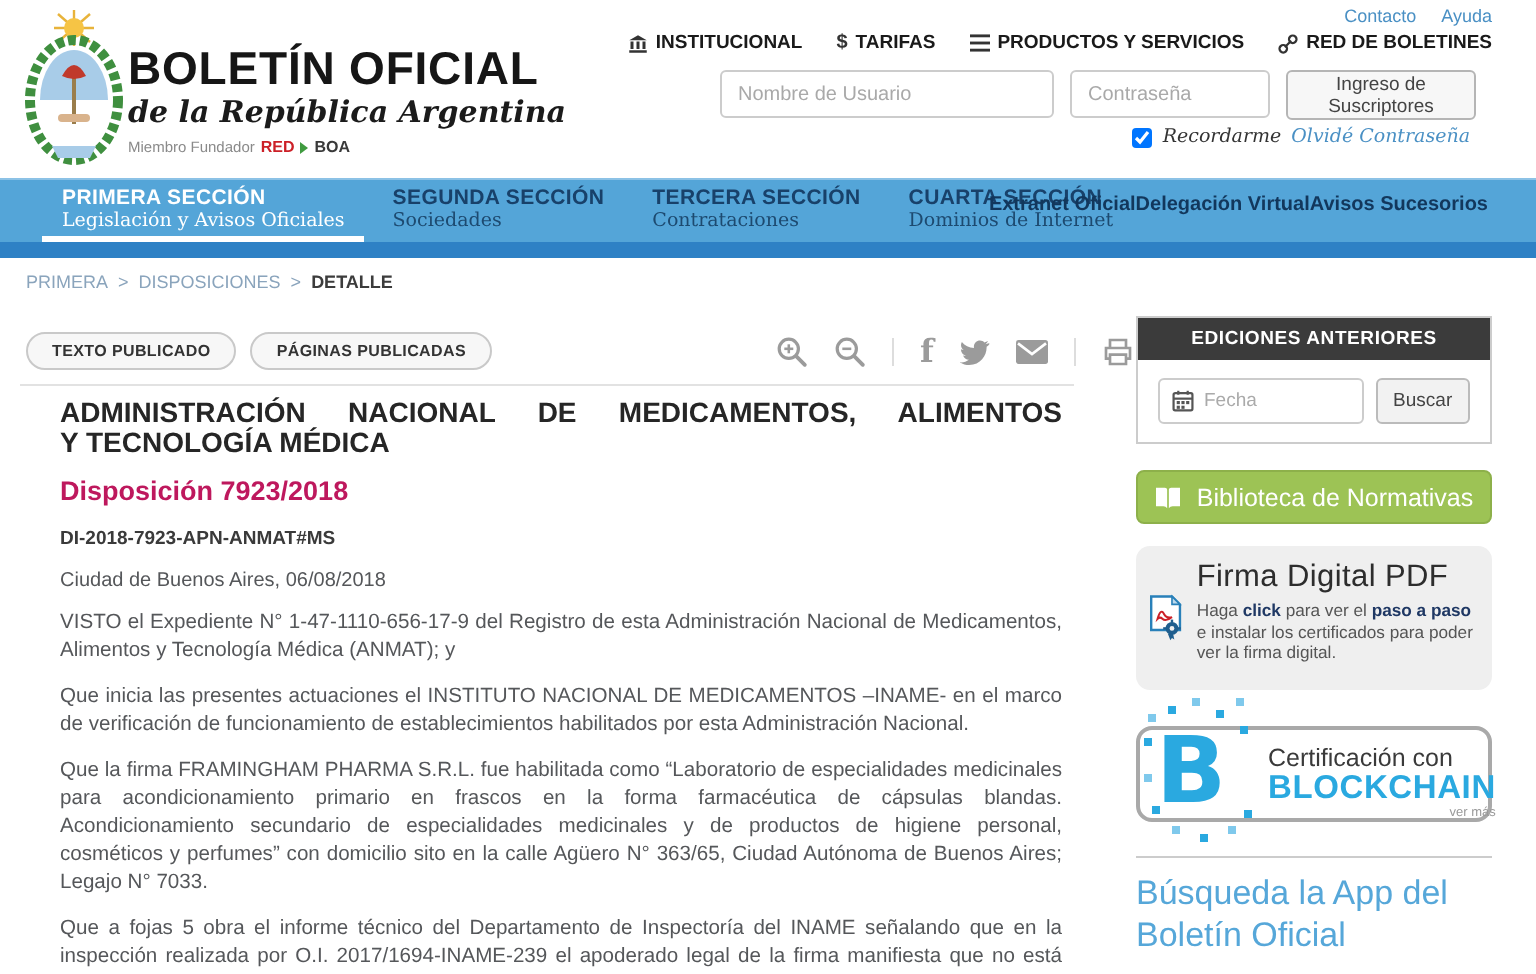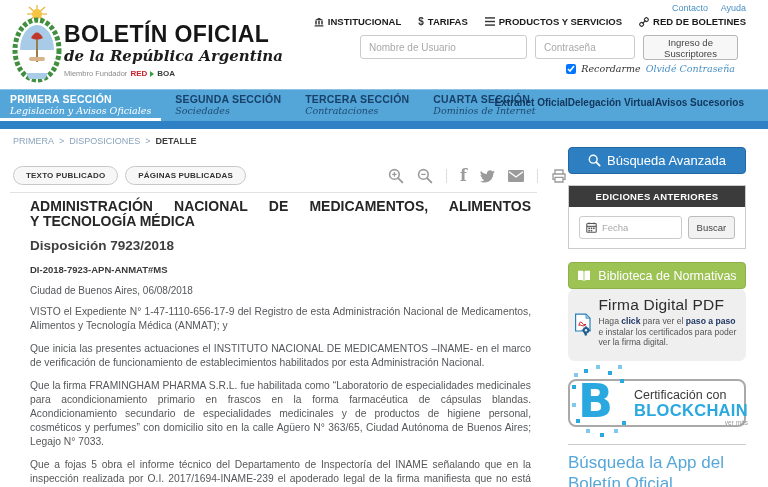--- a/index.html
+++ b/index.html
@@ -28,25 +28,25 @@
   .login-row input { height:24px; border:1px solid #ccc; border-radius:3px; padding:0 8px; font-size:10px; color:#444; font-family:inherit;}
   .login-row input::placeholder { color:#a9a9a9; }
   .inp-user { width:167px; } .inp-pass { width:100px; }
   .btn-login { height:25px; width:95px; background:#f7f7f7; border:1px solid #b5b5b5; border-radius:3px; font-size:9.5px; color:#444; cursor:pointer; font-family:inherit;}
   .remember-row { position:absolute; top:63px; right:33px; display:flex; align-items:center; gap:5px;
      font-family:"DejaVu Serif","Liberation Serif",serif; font-style:italic; font-size:9.5px; color:#333;}
   .remember-row input { width:10px; height:10px; }
   .remember-row a { color:#4a90c4; text-decoration:none; cursor:pointer;}
 
   
-  .sec-bar { position:absolute; left:0; top:89px; width:768px; height:32px; background:#54a5d8; border-top:1px solid #8cc2e6; display:flex; padding-left:0;}
+  .sec-bar { position:absolute; left:0; top:89px; width:768px; height:32px; background:#54a5d8; border-top:1px solid #8cc2e6; display:flex; padding-left:21px;}
   .sec-strip { position:absolute; left:0; top:121px; width:768px; height:8px; background:#2e81c5; }
   .tab { position:relative; padding:3px 10px 0 10px; margin-right:4px; cursor:pointer; }
   .tab .t { font-size:10.5px; font-weight:bold; color:#18416a; letter-spacing:.2px;}
-  .tab .s { font-family:"DejaVu Serif","Liberation Serif",serif; font-style:italic; font-size:9.5px; color:#1d4a70; margin-top:0px;}
+  .tab .s { font-family:"DejaVu Serif","Liberation Serif",serif; font-size:9.5px; color:#1d4a70; margin-top:0px;}
   .tab.active .t, .tab.active .s { color:#fff; }
   .tab.active::after { content:""; position:absolute; left:0; right:0; bottom:0; height:3px; background:#fff; }
   .sec-links { position:absolute; right:24px; top:97px; display:flex; }
   .sec-links .lnk { font-size:10px; font-weight:bold; color:#12375c; cursor:pointer; }
 
   
   .crumbs { position:absolute; left:13px; top:136px; font-size:9px; color:#8aa4bc; display:flex; gap:5px; align-items:center;}
   .crumbs .c { cursor:pointer; }
   .crumbs .last { color:#3c3c3c; font-weight:bold; cursor:default;}
 
@@ -55,38 +55,38 @@
   .pill { border:1px solid #c9c9c9; background:#f7f7f7; border-radius:11px; padding:4px 12px; font-size:8px; font-weight:bold; color:#333; letter-spacing:.2px; cursor:pointer;}
   .doc-icons { position:absolute; left:388px; top:168px; display:flex; gap:13px; align-items:center; }
   .doc-icons .ic { cursor:pointer; display:flex; align-items:center;}
   .doc-icons .sep { width:1px; height:14px; background:#ddd; }
   .fb-glyph { font-family:"DejaVu Serif","Liberation Serif",serif; font-weight:bold; font-size:16px; color:#9b9b9b; line-height:14px;}
   .rule { position:absolute; left:10px; top:192px; width:527px; border-top:1px solid #e2e2e2; }
 
   .doc { position:absolute; left:30px; top:199px; width:501px; }
   .doc-title1 { font-size:14px; font-weight:bold; color:#262626; text-align:justify; text-align-last:justify; line-height:15px;}
   .doc-title2 { font-size:14px; font-weight:bold; color:#262626; line-height:15px; }
-  .doc-sub { font-size:13.5px; font-weight:bold; color:#404040; margin-top:9px; }
+  .doc-sub { font-size:13.5px; font-weight:bold; color:#be185d; margin-top:9px; }
   .doc-ref { font-size:9.5px; font-weight:bold; color:#3a3a3a; margin-top:11px; }
   .doc-date { font-size:10px; color:#55575a; margin-top:10px; }
   .doc p { font-size:10.3px; line-height:14px; color:#55575a; text-align:justify; margin-top:9px; }
 
   
   .side { position:absolute; left:568px; top:147px; width:178px; }
   .btn-adv { width:178px; height:27px; background:#2e7fc2; border:1px solid #2368a4; border-radius:4px; color:#fff; font-size:13px; display:flex; align-items:center; justify-content:center; gap:6px; cursor:pointer; font-family:inherit;}
   .panel-ed { margin-top:11px; border:1px solid #ccc; background:#fff; }
   .panel-ed .hd { background:#3b3b3b; color:#fff; font-size:9.5px; font-weight:bold; text-align:center; padding:5px 0; letter-spacing:.3px;}
   .panel-ed .bd { display:flex; gap:6px; padding:9px 10px; }
   .fecha-wrap { display:flex; align-items:center; gap:5px; border:1px solid #ccc; border-radius:3px; height:23px; padding:0 6px; width:104px; background:#fff;}
   .fecha-wrap input { border:none; outline:none; width:70px; font-size:9.5px; color:#444; font-family:inherit;}
   .fecha-wrap input::placeholder { color:#aaa; }
   .btn-buscar { width:48px; height:23px; background:#f2f2f2; border:1px solid #bbb; border-radius:3px; font-size:9.5px; color:#444; cursor:pointer; font-family:inherit;}
   .btn-lib { margin-top:13px; width:178px; height:27px; background:#9dc355; border:1px solid #8db04a; border-radius:4px; color:#fff; font-size:12.5px; display:flex; align-items:center; justify-content:center; gap:7px; cursor:pointer; font-family:inherit;text-align:center;}
 
-  .panel-firma { width:178px; background:#efefef; border-radius:7px; padding:7px 8px 7px 6px; display:flex; gap:6px; cursor:pointer;}
+  .panel-firma { margin-top:11px; width:178px; background:#efefef; border-radius:7px; padding:7px 8px 7px 6px; display:flex; gap:6px; cursor:pointer;}
   .firma-txt .ft { font-size:15.5px; color:#2d2d2d; letter-spacing:.2px; }
   .firma-txt .fd { font-size:8.6px; color:#555; line-height:10.5px; margin-top:2px;}
   .firma-txt .fd b { color:#1f3864; }
 
   .panel-bc { position:relative; margin-top:18px; width:178px; height:48px; border:2px solid #a9a9a9; border-radius:8px; background:#fff; cursor:pointer;}
   .bc-b { position:absolute; left:8px; top:-12px; font-size:46px; font-weight:800; color:#2aa9e0; line-height:64px; font-family:"DejaVu Sans",sans-serif;}
   .bc-px1 { position:absolute; left:4px; top:-8px; width:4px; height:4px; background:#7fc9ec;
     box-shadow: 10px -4px 0 #2aa9e0, 22px -8px 0 #7fc9ec, 34px -2px 0 #2aa9e0, 44px -8px 0 #7fc9ec,
                 -2px 12px 0 #2aa9e0, 46px 6px 0 #2aa9e0, -2px 30px 0 #7fc9ec, 2px 46px 0 #2aa9e0,
                 12px 56px 0 #7fc9ec, 26px 60px 0 #2aa9e0, 40px 56px 0 #7fc9ec, 48px 48px 0 #2aa9e0;}
@@ -265,27 +265,20 @@
     <div class="doc-date">Ciudad de Buenos Aires, 06/08/2018</div>
     <p>VISTO el Expediente N° 1-47-1110-656-17-9 del Registro de esta Administración Nacional de Medicamentos, Alimentos y Tecnología Médica (ANMAT); y</p>
     <p>Que inicia las presentes actuaciones el INSTITUTO NACIONAL DE MEDICAMENTOS –INAME- en el marco de verificación de funcionamiento de establecimientos habilitados por esta Administración Nacional.</p>
     <p>Que la firma FRAMINGHAM PHARMA S.R.L. fue habilitada como “Laboratorio de especialidades medicinales para acondicionamiento primario en frascos en la forma farmacéutica de cápsulas blandas. Acondicionamiento secundario de especialidades medicinales y de productos de higiene personal, cosméticos y perfumes” con domicilio sito en la calle Agüero N° 363/65, Ciudad Autónoma de Buenos Aires; Legajo N° 7033.</p>
     <p>Que a fojas 5 obra el informe técnico del Departamento de Inspectoría del INAME señalando que en la inspección realizada por O.I. 2017/1694-INAME-239 el apoderado legal de la firma manifiesta que no está realizando ninguna actividad de especialidades medicinales, que no tiene fecha de restablecimiento, prestando conformidad a la baja de la habilitación otorgada.</p>
 
   </div>
 
   <div class="side">
 
-    <button class="btn-adv">
-      <svg width="13" height="13" viewBox="0 0 20 20">
-          <circle cx="8" cy="8" r="6" fill="none" stroke="#fff" stroke-width="2.2"></circle>
-          <line x1="12.6" y1="12.6" x2="18" y2="18" stroke="#fff" stroke-width="2.6" stroke-linecap="round"></line>
-        </svg>
-      <span>Búsqueda Avanzada</span>
-    </button>
 
     <div class="panel-ed">
       <div class="hd">EDICIONES ANTERIORES</div>
       <div class="bd">
         <div class="fecha-wrap">
           <svg width="11" height="11" viewBox="0 0 14 14">
               <rect x="1" y="2" width="12" height="11" rx="1" fill="none" stroke="#555" stroke-width="1.4"></rect>
               <line x1="1" y1="5.5" x2="13" y2="5.5" stroke="#555" stroke-width="1.4"></line>
               <line x1="4" y1="0.5" x2="4" y2="3" stroke="#555" stroke-width="1.4"></line>
               <line x1="10" y1="0.5" x2="10" y2="3" stroke="#555" stroke-width="1.4"></line>

